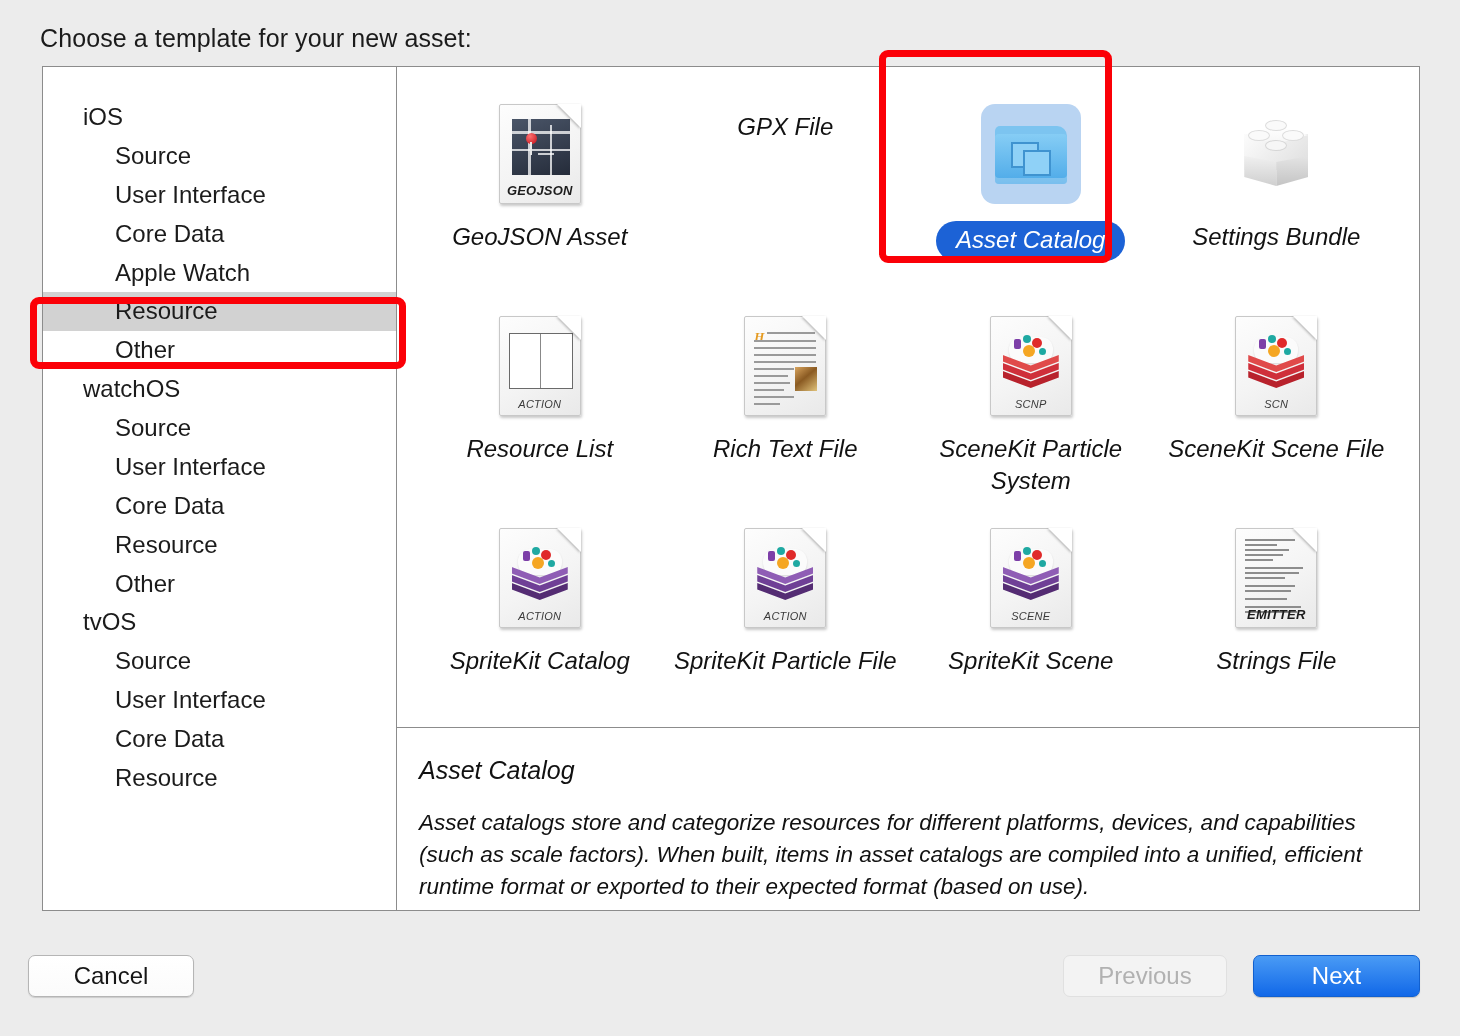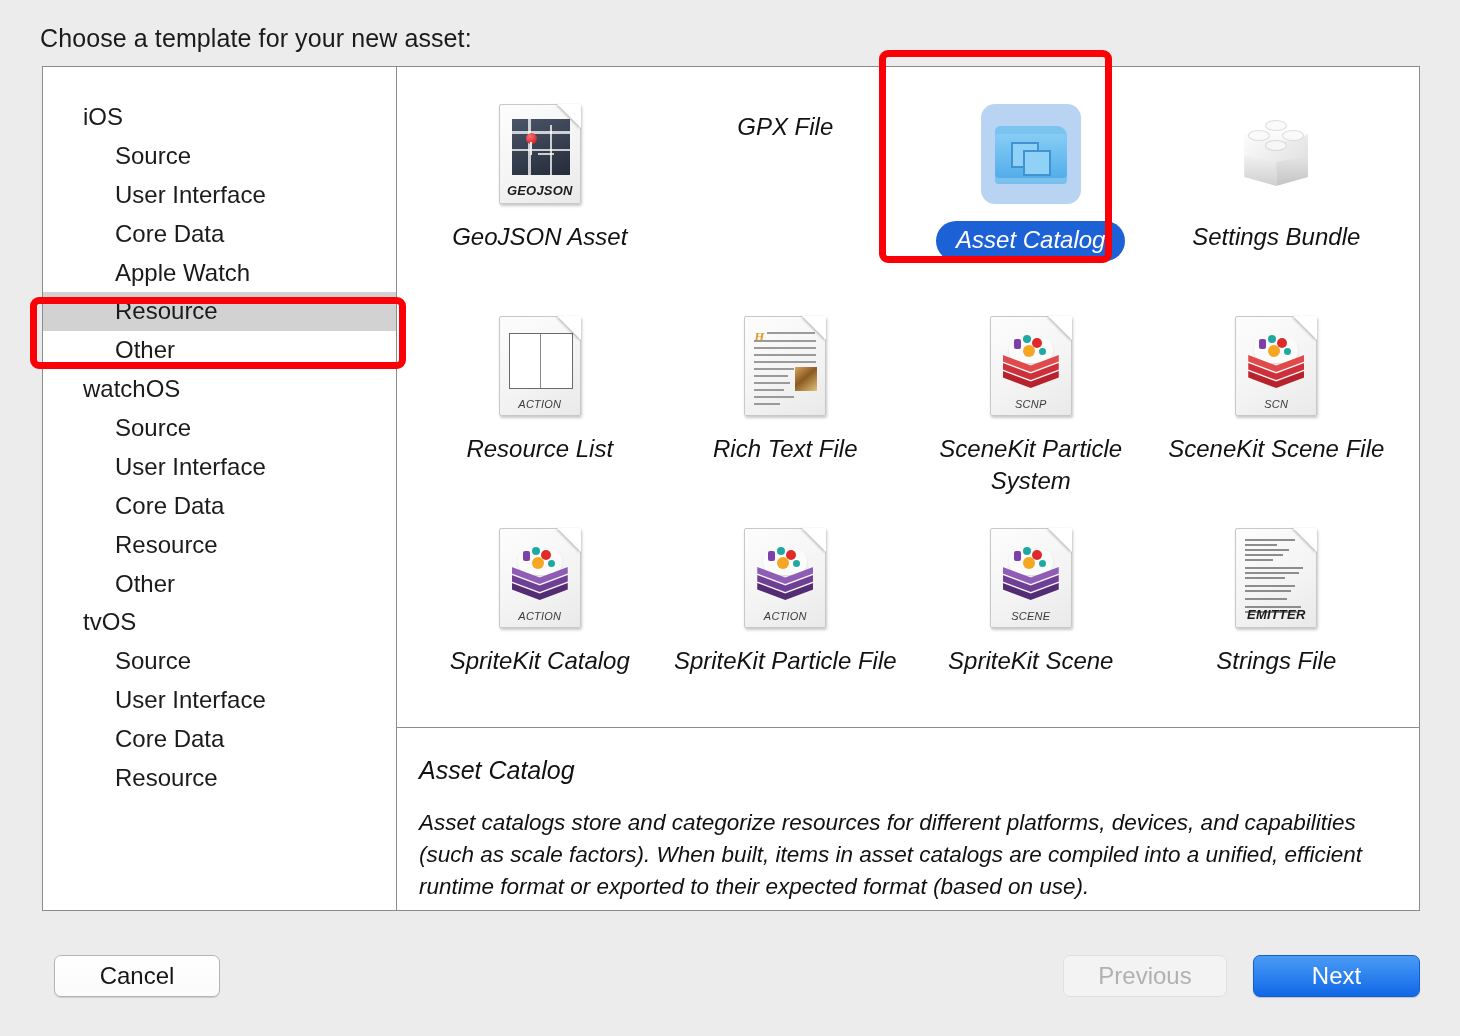--- a/index.html
+++ b/index.html
@@ -95,21 +95,21 @@
   .desc-title { font-size: 25px; color: #111; margin-bottom: 22px; }
   .desc-body { font-size: 22.5px; color: #111; line-height: 1.42; max-width: 990px; }
 
   
   .btn {
     position: absolute; border-radius: 7px;
     font-size: 24px; display: flex; align-items: center; justify-content: center;
     border: 1px solid #b5b5b5;
   }
   #cancel-btn {
-    left: 54px; top: 955px; width: 166px; height: 42px;
+    left: 28px; top: 955px; width: 166px; height: 42px;
     background: linear-gradient(#ffffff, #fbfbfb);
     color: #161616;
     box-shadow: 0 1px 1px rgba(0,0,0,0.14);
   }
   #previous-btn {
     left: 1063px; top: 955px; width: 164px; height: 42px;
     background: #f3f3f3; color: #b1b1b1; border-color: #e0e0e0;
   }
   #next-btn {
     left: 1253px; top: 955px; width: 167px; height: 42px;

